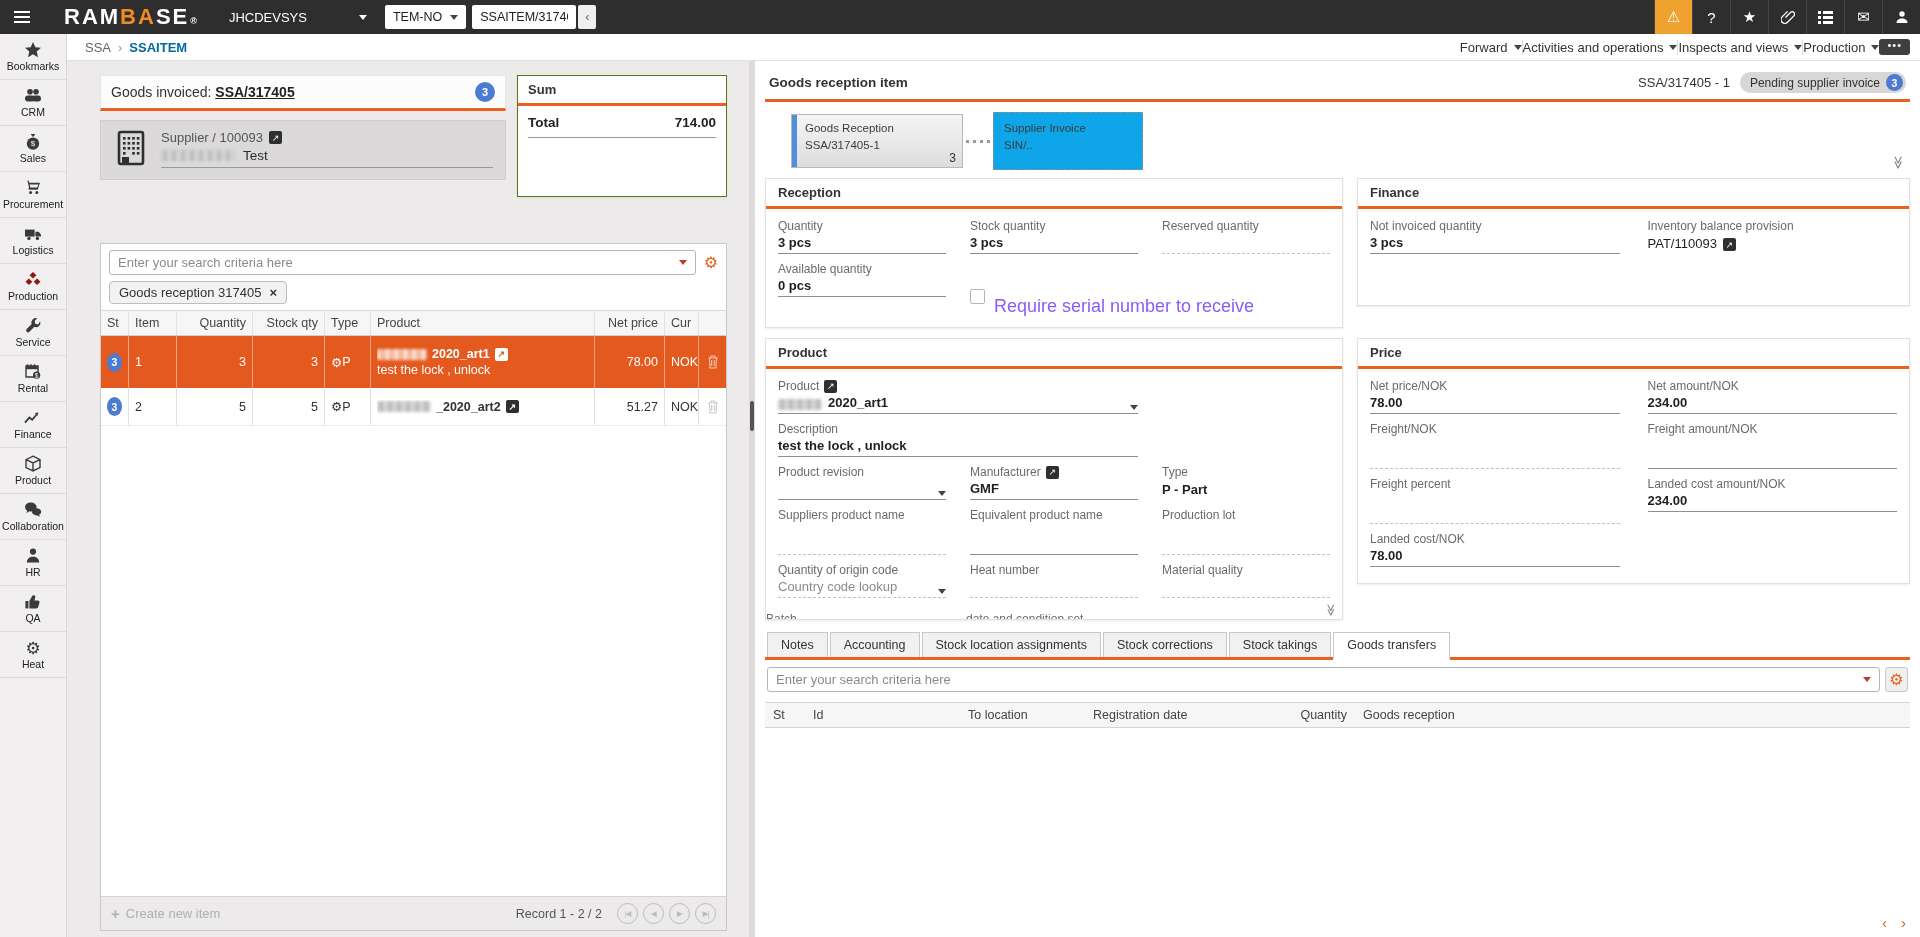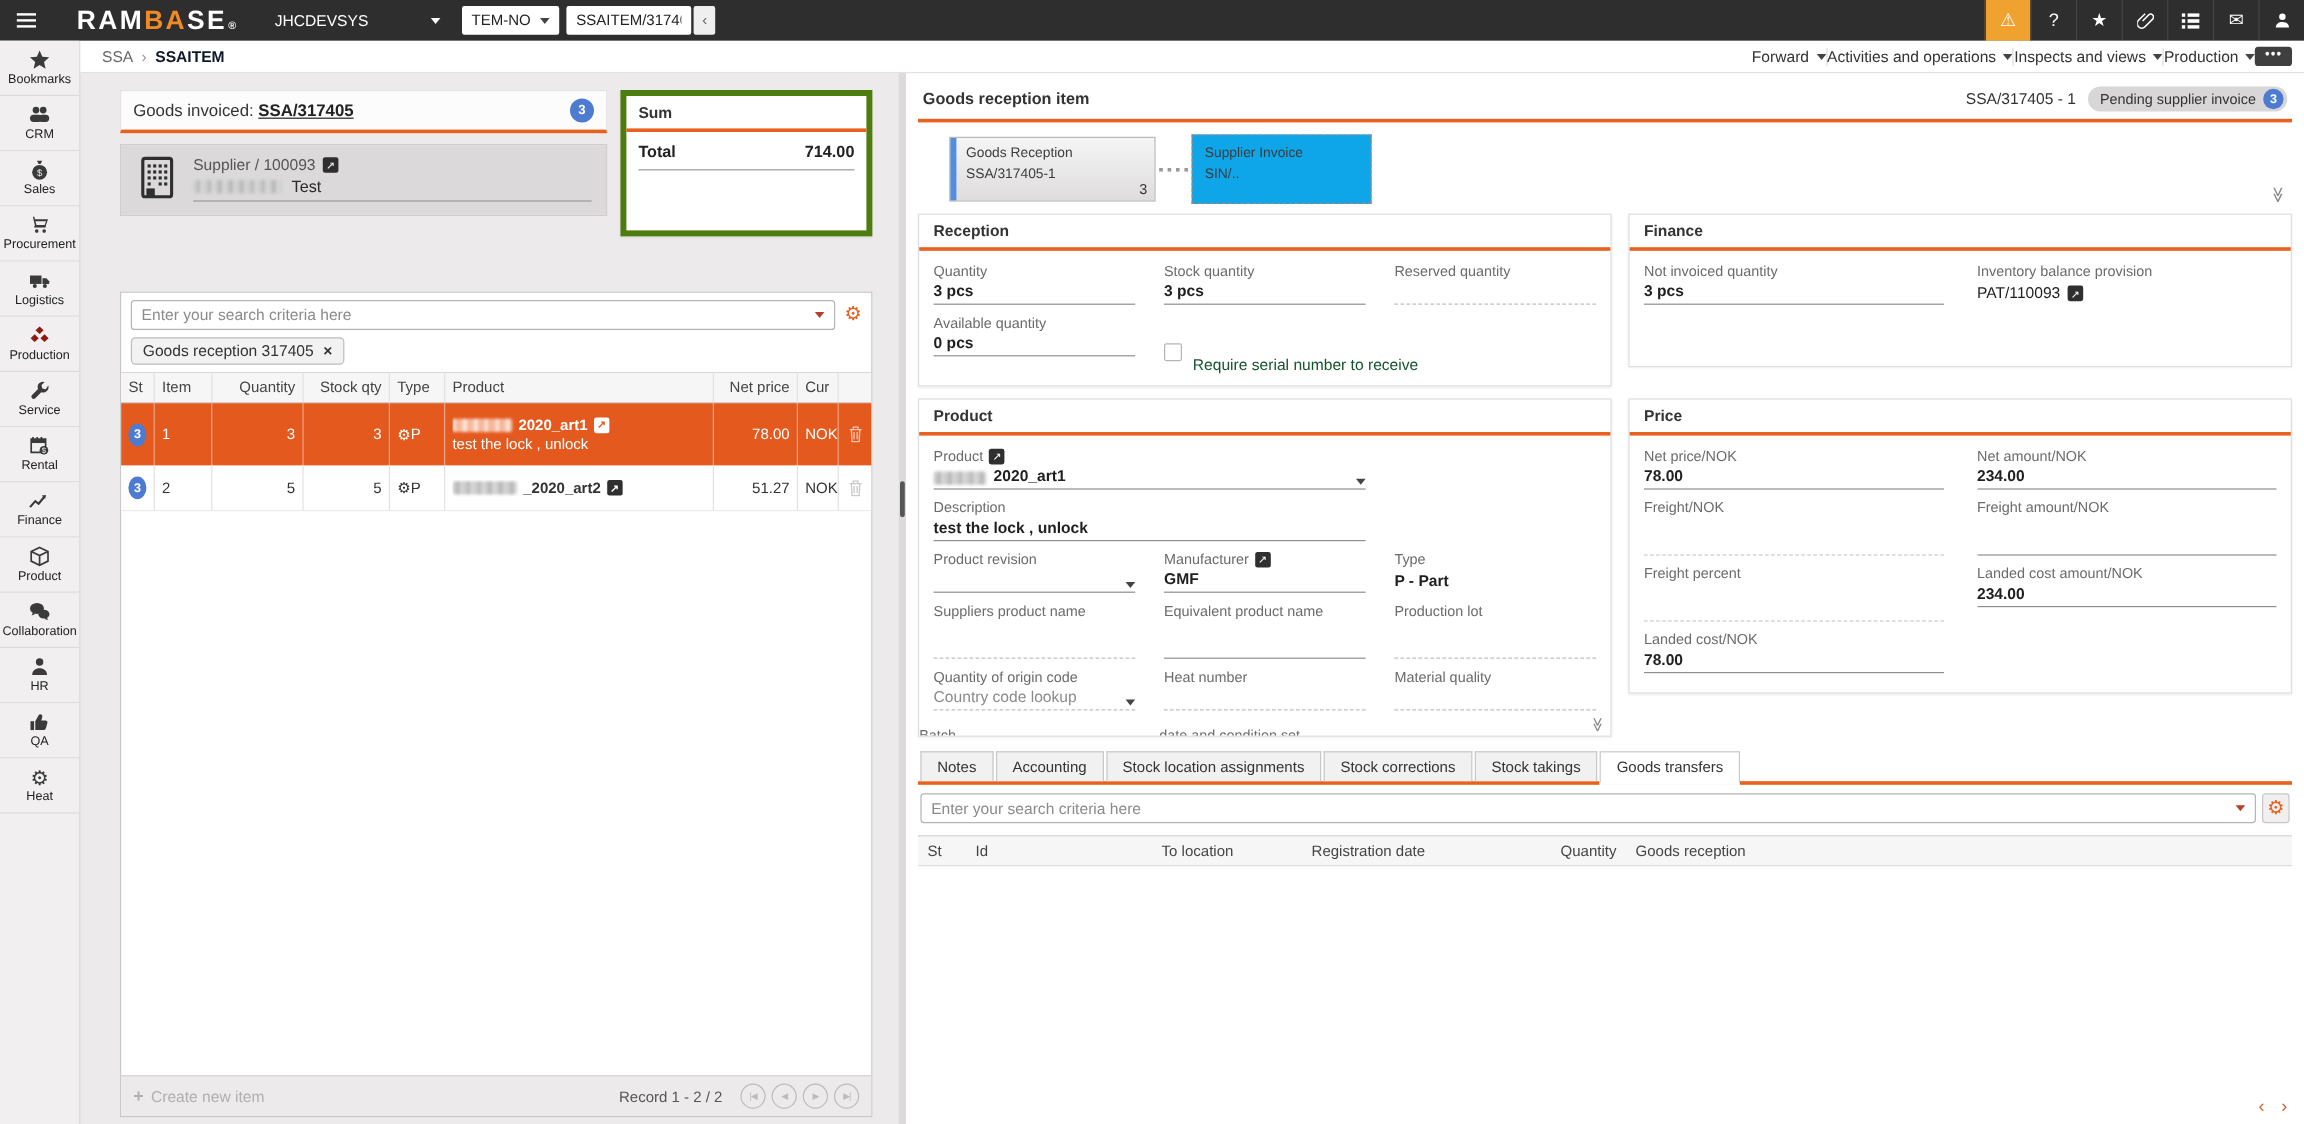--- a/index.html
+++ b/index.html
@@ -31,21 +31,21 @@
   .sidebar { width:67px; background:#f1efef; border-right:1px solid #d8d6d6; }
   .sitem { height:46px; border-bottom:1px solid #dddbdb; display:flex; flex-direction:column; align-items:center; justify-content:center; gap:1px; cursor:pointer; background:#f1efef; }
   .sitem svg { width:18px; height:18px; fill:#3a3a3a; }
   .sitem .slabel { font-size:10.5px; color:#222; }
   .sitem.prod svg { fill:#8a1c12; }
   .sgear { font-size:17px; line-height:17px; color:#3a3a3a; }
 
   .mainarea { flex:1; display:flex; flex-direction:column; }
   .crumbbar { height:27px; background:#fff; border-bottom:1px solid #e2e0e0; display:flex; align-items:center; padding:0 10px 0 18px; }
   .crumb { font-size:13px; color:#666; display:flex; gap:7px; align-items:center; }
-  .crumb .cur { font-weight:bold; color:#0f172a; }
+  .crumb .cur { font-weight:bold; color:#0369a1; }
   .crumb .sep { color:#999; }
   .actionbar { margin-left:auto; display:flex; align-items:center; }
   .amenu { display:flex; align-items:center; gap:6px; font-size:13px; color:#333; cursor:pointer; }
   .adiv { width:1px; height:15px; background:#dcdcdc; }
   .morebtn { background:#3f3f3f; color:#fff; border-radius:3px; padding:2px 8px 6px; font-size:11px; letter-spacing:1px; line-height:8px; cursor:pointer; }
 
   .content { flex:1; display:flex; min-height:0; }
 
   
   .leftpane { width:682px; padding:14px 22px 6px 33px; display:flex; flex-direction:column; min-height:0; }
@@ -60,21 +60,21 @@
   .supicon svg { width:36px; height:36px; }
   .supinfo { flex:1; }
   .suplabel { font-size:13px; color:#555; display:flex; align-items:center; gap:6px; }
   .supname { margin-top:3px; display:flex; align-items:center; gap:8px; font-size:13.5px; color:#2b2b2b; border-bottom:1px solid #9a9a9a; padding-bottom:4px; }
   .supcard-strip { background:#d0cece; padding:7px 12px 13px; display:flex; }
   .refcol { width:50%; font-size:12.5px; color:#555; }
   .refline { margin-top:15px; border-bottom:1px dashed #9a9a9a; width:88%; height:1px; }
   .linksq { width:13px; height:13px; border-radius:2px; background:#2f2f2f; color:#fff; font-size:9px; display:inline-flex; align-items:center; justify-content:center; cursor:pointer; flex:none; }
   .linksq.inv { background:#fff; color:#e4591e; }
 
-  .sumcard { width:212px; height:122px; background:#fff; border:5px solid #4d7c0f; box-shadow:0 1px 2px rgba(0,0,0,.06); }
+  .sumcard { width:212px; height:122px; background:#fff; border:1px solid #4d7c0f; box-shadow:0 1px 2px rgba(0,0,0,.06); }
   .sumhead { padding:6px 10px; font-size:13px; font-weight:bold; color:#333; border-bottom:3px solid #e8611e; }
   .sumrow { display:flex; padding:9px 10px 7px; border-bottom:1px solid #9a9a9a; margin:0 10px; padding-left:0; padding-right:0; font-weight:bold; font-size:13.5px; color:#222; }
   .sumrow .v { margin-left:auto; }
 
   .listbox { margin-top:10px; flex:1; background:#fff; border:1px solid #c8c8c8; display:flex; flex-direction:column; min-height:0; }
   .searchrow { display:flex; align-items:center; padding:6px 8px 4px; gap:8px; }
   .searchinput { flex:1; height:25px; border:1px solid #b5b5b5; border-radius:3px; display:flex; align-items:center; padding:0 8px; gap:6px; background:#fff; }
   .searchinput input { flex:1; border:none; outline:none; font-size:13px; font-family:inherit; color:#333; }
   .searchinput input::placeholder { color:#8b8b8b; opacity:1; }
   .gearbtn { color:#e8611e; font-size:16px; line-height:16px; cursor:pointer; }
@@ -139,21 +139,21 @@
   .fgrid2 { display:grid; grid-template-columns:1fr 1fr; column-gap:28px; row-gap:6px; }
   .field { min-width:0; }
   .flabel { font-size:12px; color:#6b6b6b; display:flex; align-items:center; gap:5px; padding:2px 0 1px; }
   .fval { min-height:20px; display:flex; align-items:flex-end; gap:6px; font-size:13px; font-weight:bold; color:#1f1f1f; border-bottom:1px solid #8f8f8f; padding-bottom:3px; }
   .fval.dashed { border-bottom:1px dashed #c0c0c0; }
   .fval .caret { margin-left:auto; }
   .fval.placeholder { font-weight:normal; color:#8b8b8b; }
   .span2 { grid-column:1 / 3; }
   .checkfield { display:flex; align-items:center; gap:9px; margin-top:16px; grid-column:2 / 4; }
   .checkbox { width:15px; height:15px; border:1.5px solid #b5b5b5; border-radius:2px; background:#fff; cursor:pointer; flex:none; }
-  .checklabel { font-size:13px; color:#14532d;margin-top:20px; }
+  .checklabel { font-size:18px; color:#8b5cf6;margin-top:20px; }
   .card.fin { min-height:128px; }
   .card.pri { min-height:246px; }
   .partialrow { height:7px; overflow:hidden; margin-top:4px; display:grid; grid-template-columns:1fr 1fr 1fr; column-gap:24px; }
   .partialrow .flabel { padding:0; }
   .scroll-chev { position:absolute; right:4px; bottom:2px; color:#888; font-size:12px; transform:rotate(90deg); }
 
   .bottomarea { flex:1; display:flex; flex-direction:column; margin-top:12px; min-height:0; position:relative; }
   .tabsrow { display:flex; gap:2px; border-bottom:3px solid #e8611e; padding-left:2px; }
   .tab { padding:5px 13px; font-size:12.5px; color:#333; background:#f2f1f1; border:1px solid #c9c7c7; border-bottom:none; cursor:pointer; white-space:nowrap; }
   .tab.active { background:#fff; position:relative; margin-bottom:-3px; border-bottom:3px solid #fff; font-weight:normal; }

